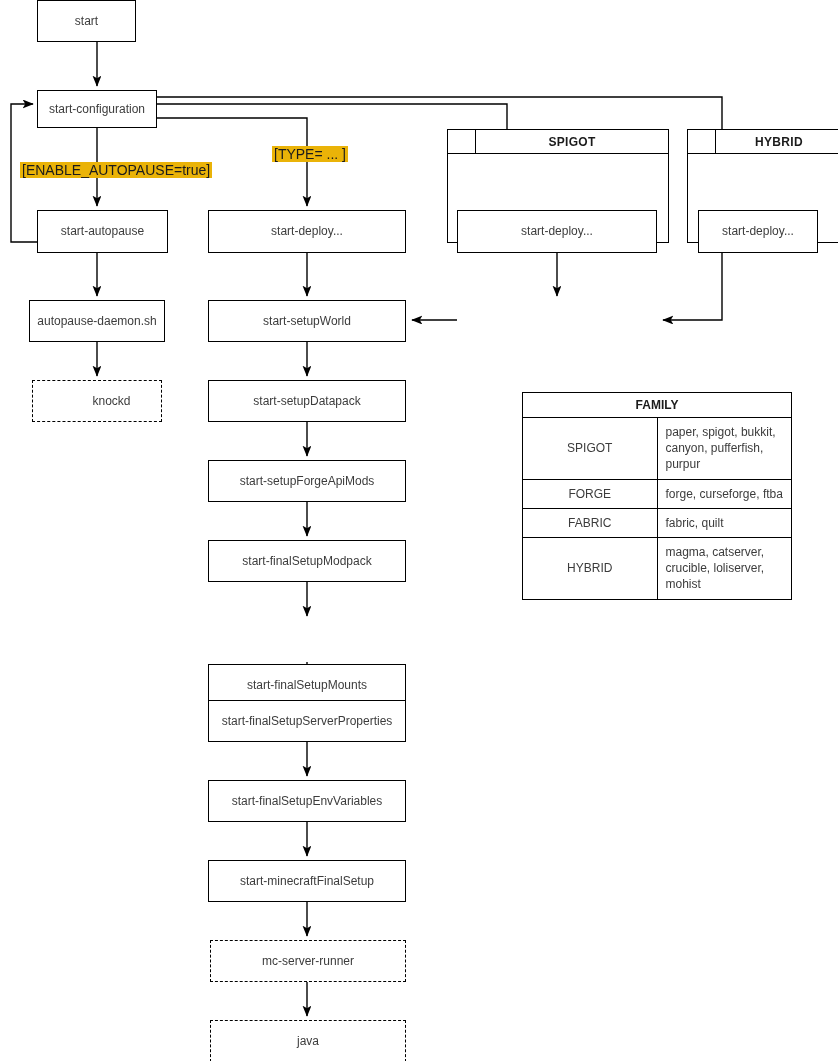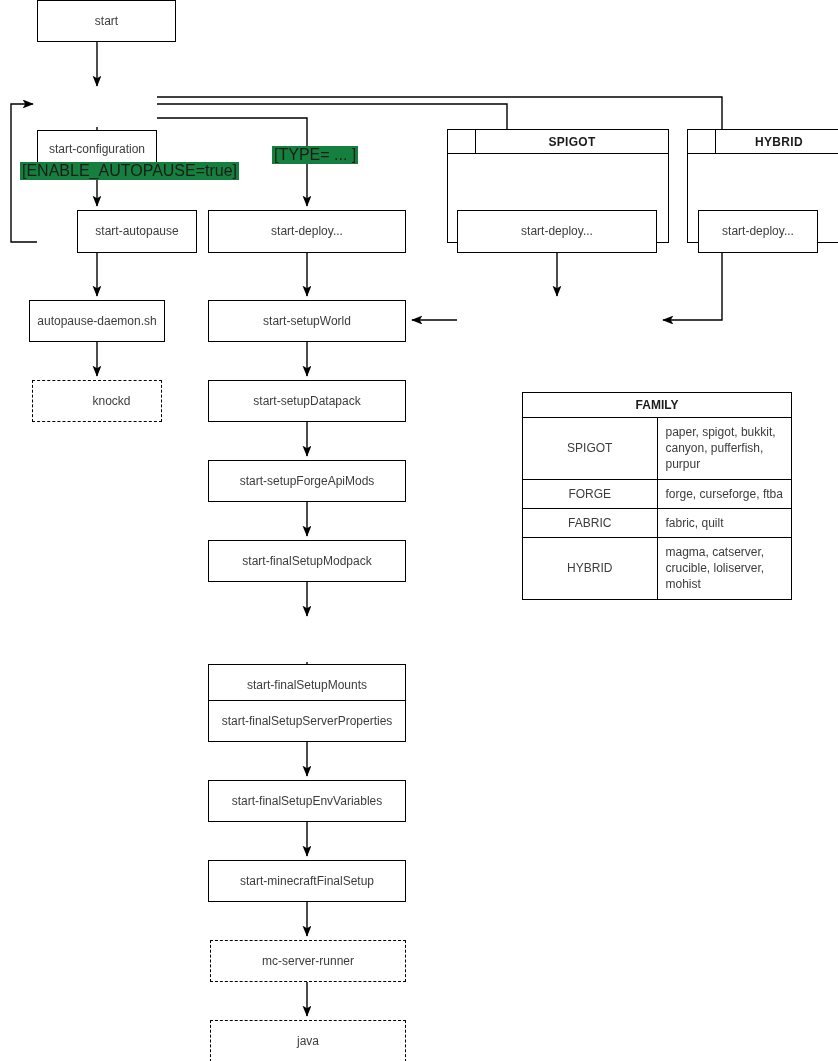--- a/index.html
+++ b/index.html
@@ -67,23 +67,23 @@
     content: "";
     position: absolute;
     left: 27px;
     top: 0;
     bottom: 0;
     width: 1px;
     background: #000000;
   }
   .edge-label {
     position: absolute;
-    font-size: 16px;
+    font-size: 14px;
     color: #1b1b1b;
-    background: #15803d;
+    background: #eab308;
     white-space: nowrap;
     padding: 0 2px;
     z-index: 4;
   }
   table.family {
     position: absolute;
     border-collapse: collapse;
     background: #ffffff;
     z-index: 3;
     table-layout: fixed;
@@ -163,29 +163,29 @@
   </svg>
 
   <div class="group" style="left:447px; top:129px; width:222px; height:114px;">
     <div class="group-title">SPIGOT</div>
   </div>
 
   <div class="group" style="left:687px; top:129px; width:156px; height:114px;">
     <div class="group-title">HYBRID</div>
   </div>
 
-  <div class="node" style="left:37px; top:0px; width:139px; height:42px;text-align:center;">
+  <div class="node" style="left:37px; top:0px; width:99px; height:42px;text-align:center;">
     <span>start</span>
   </div>
 
-  <div class="node" style="left:37px; top:90px; width:120px; height:38px;margin-top:40px;">
+  <div class="node" style="left:37px; top:90px; width:120px; height:38px;">
     <span>start-configuration</span>
   </div>
 
-  <div class="node" style="left:37px; top:210px; width:120px; height:43px;margin-left:40px;">
+  <div class="node" style="left:37px; top:210px; width:131px; height:43px;">
     <span>start-autopause</span>
   </div>
 
   <div class="node" style="left:29px; top:300px; width:136px; height:42px;">
     <span>autopause-daemon.sh</span>
   </div>
 
   <div class="node dashed" style="left:32px; top:380px; width:130px; height:42px;padding-left:29px;">
     <span>knockd</span>
   </div>

